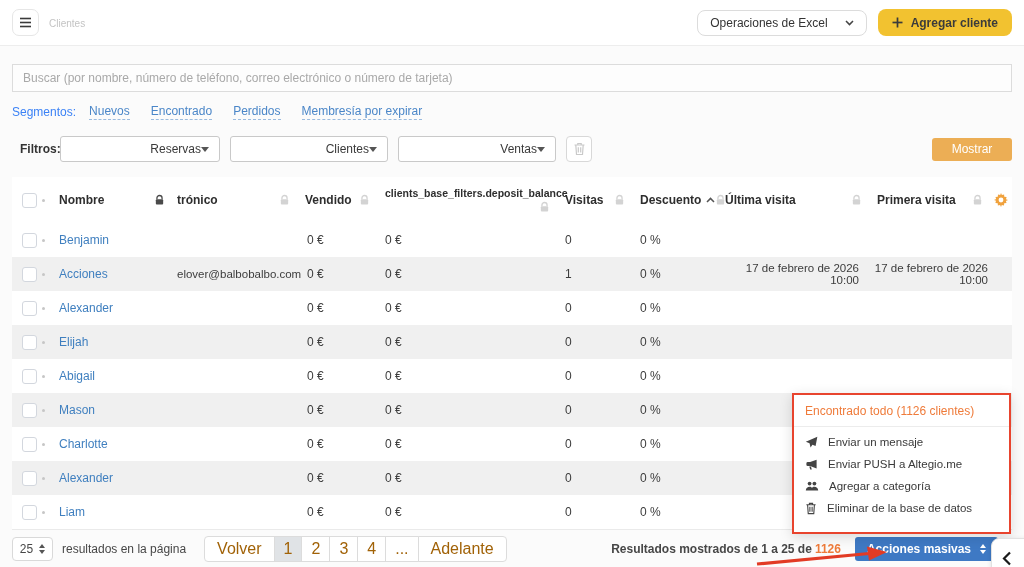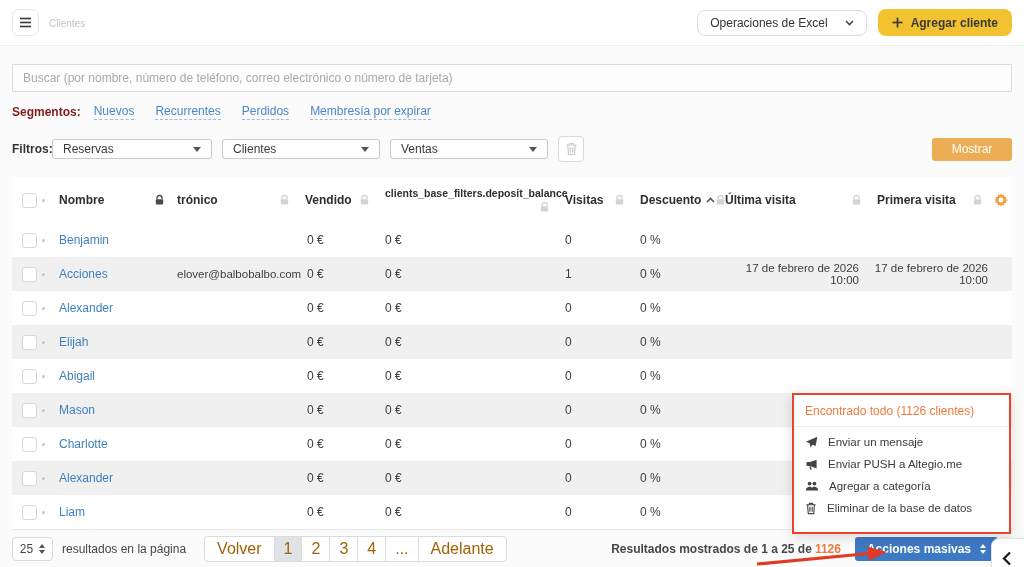--- a/index.html
+++ b/index.html
@@ -29,28 +29,28 @@
     display:flex; align-items:center; gap:8px; padding:0 14px; font-size:12px; font-weight:700;
     color:#3b3b3b; cursor:pointer; font-family:inherit; }
   
   .content { position:absolute; top:46px; left:0; right:0; padding:0 12px; }
   .search-input {
     margin-top:18px; width:100%; height:24px; border:1px solid #dcdcdc; border-radius:0;
     background:#fdfdfd; padding:13px 10px; font-size:12px; color:#555; outline:none; font-family:inherit;
   }
   .search-input::placeholder { color:#a9a9a9; }
   .segments { margin-top:12px; display:flex; align-items:center; gap:21px; font-size:12px; }
-  .segments-label { font-weight:700; color:#7f1d1d; margin-right:-8px; }
+  .segments-label { font-weight:400; color:#3b82f6; margin-right:-8px; }
   .segment-link { color:#4a86c8; text-decoration:none; border-bottom:1px dashed rgba(74,134,200,.55);
     padding-bottom:1px; cursor:pointer; }
   .filters { margin-top:16px; display:flex; align-items:center; font-size:12px; }
-  .filters-label { font-weight:700; color:#333; width:40px; }
-  .filter-select { width:160px; height:20px; border:1px solid #c9c9c9; border-radius:3px; background:#fff;
-    display:flex; align-items:center; justify-content:space-between; padding:0 10px; margin-right:10px;
-    color:#3a3a3a; cursor:pointer;gap:8px; }
+  .filters-label { font-weight:700; color:#333; width:40px;margin-left:8px; }
+  .filter-select { width:160px; height:26px; border:1px solid #c9c9c9; border-radius:3px; background:#fff;
+    display:flex; align-items:center; justify-content:flex-end; padding:0 10px; margin-right:10px;
+    color:#3a3a3a; cursor:pointer; }
   .filter-select + .filter-select { width:158px; }
   .caret-down { width:0; height:0; border-left:4px solid transparent; border-right:4px solid transparent;
     border-top:5px solid #555; }
   .trash-btn { width:26px; height:26px; border:1px solid #d8d8d8; border-radius:4px; background:#fff;
     display:flex; align-items:center; justify-content:center; color:#c9c9c9; cursor:pointer; }
   .show-btn { margin-left:auto; width:80px; height:23px; border:none; border-radius:3px; background:#ecae55;
     color:#fff; font-size:12px; cursor:pointer; font-family:inherit; }
   
   .table { margin-top:15px; background:#fff; border-bottom:1px solid #eaeaea; }
   .trow { display:grid; grid-template-columns:36px 122px 125px 80px 180px 75px 85px 152px 121px 24px;
@@ -154,21 +154,21 @@
       </button>
     </div>
   </header>
 
   <div class="content">
     <input class="search-input" type="text" placeholder="Buscar (por nombre, número de teléfono, correo electrónico o número de tarjeta)" style="">
 
     <div class="segments">
       <span class="segments-label">Segmentos:</span>
       <a class="segment-link">Nuevos</a>
-      <a class="segment-link">Recurrentes</a>
+      <a class="segment-link">Encontrado</a>
       <a class="segment-link">Perdidos</a>
       <a class="segment-link">Membresía por expirar</a>
     </div>
 
     <div class="filters">
       <span class="filters-label">Filtros:</span>
       <div class="filter-select">
         <span>Reservas</span>
         <span class="caret-down"></span>
       </div>

